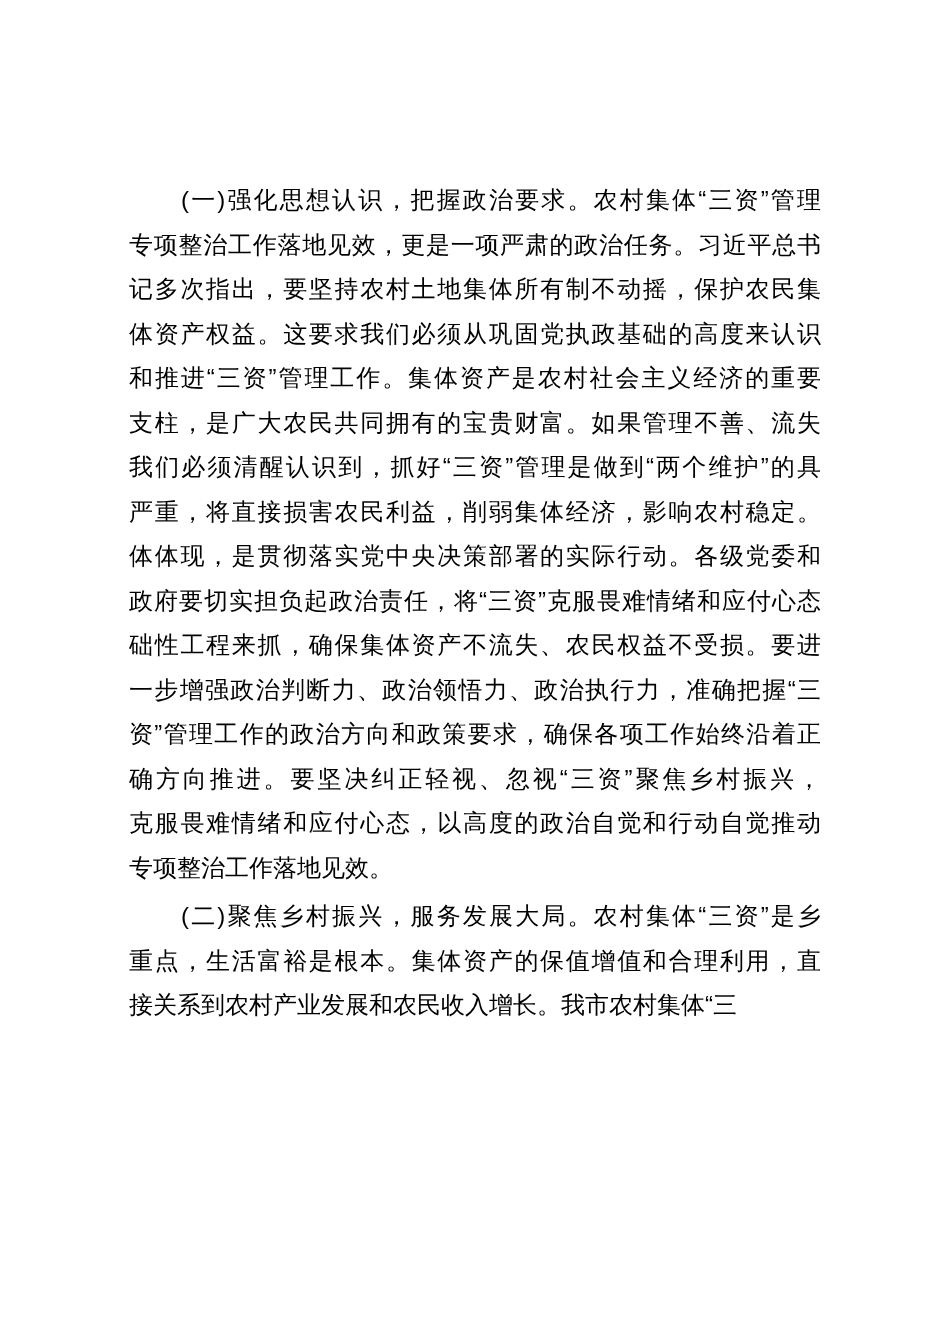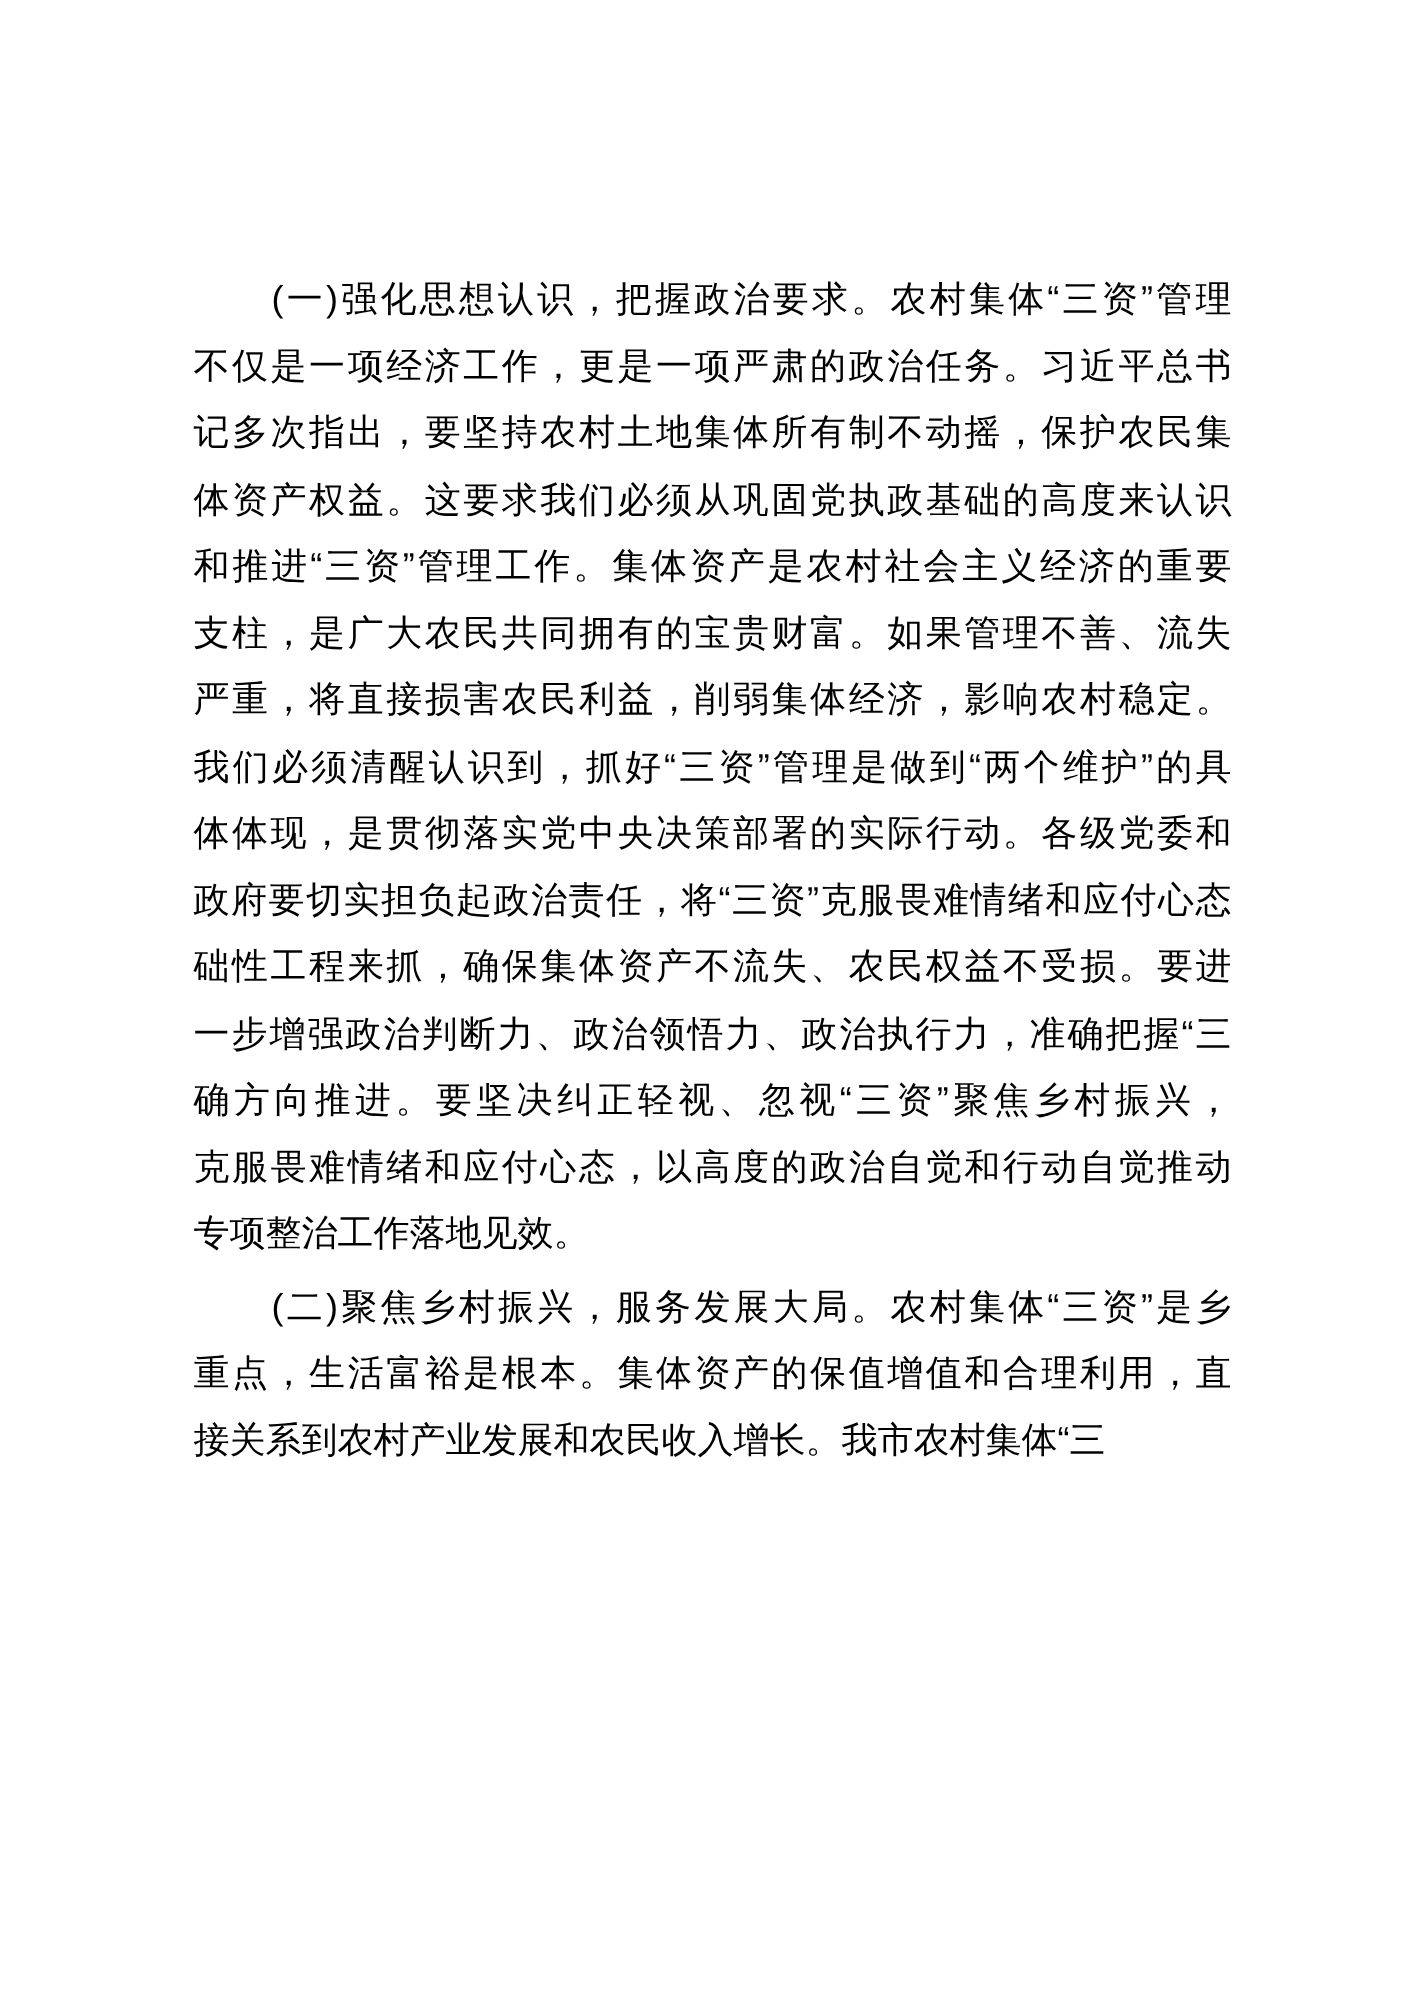--- a/index.html
+++ b/index.html
@@ -51,31 +51,32 @@
     text-align-last:left;
   }
 </style>
 </head>
 <body>
 
 <div class="doc-page">
   <div class="text-block">
       <div class="paragraph">
         <div class="line indent">(一)强化思想认识，把握政治要求。农村集体“三资”管理</div>
-        <div class="line">不仅是一项经济工作，更是一项严肃的政治任务。习近平总书</div>
+        <div class="line">专项整治工作落地见效，更是一项严肃的政治任务。习近平总书</div>
         <div class="line">记多次指出，要坚持农村土地集体所有制不动摇，保护农民集</div>
         <div class="line">体资产权益。这要求我们必须从巩固党执政基础的高度来认识</div>
         <div class="line">和推进“三资”管理工作。集体资产是农村社会主义经济的重要</div>
         <div class="line">支柱，是广大农民共同拥有的宝贵财富。如果管理不善、流失</div>
+        <div class="line">我们必须清醒认识到，抓好“三资”管理是做到“两个维护”的具</div>
         <div class="line">严重，将直接损害农民利益，削弱集体经济，影响农村稳定。</div>
-        <div class="line">我们必须清醒认识到，抓好“三资”管理是做到“两个维护”的具</div>
         <div class="line">体体现，是贯彻落实党中央决策部署的实际行动。各级党委和</div>
         <div class="line">政府要切实担负起政治责任，将“三资”克服畏难情绪和应付心态</div>
         <div class="line">础性工程来抓，确保集体资产不流失、农民权益不受损。要进</div>
         <div class="line">一步增强政治判断力、政治领悟力、政治执行力，准确把握“三</div>
+        <div class="line">资”管理工作的政治方向和政策要求，确保各项工作始终沿着正</div>
         <div class="line">确方向推进。要坚决纠正轻视、忽视“三资”聚焦乡村振兴，</div>
         <div class="line">克服畏难情绪和应付心态，以高度的政治自觉和行动自觉推动</div>
         <div class="line para-last">专项整治工作落地见效。</div>
       </div>
       <div class="paragraph">
         <div class="line indent">(二)聚焦乡村振兴，服务发展大局。农村集体“三资”是乡</div>
         <div class="line">重点，生活富裕是根本。集体资产的保值增值和合理利用，直</div>
         <div class="line para-last">接关系到农村产业发展和农民收入增长。我市农村集体“三</div>
       </div>
     </div>

